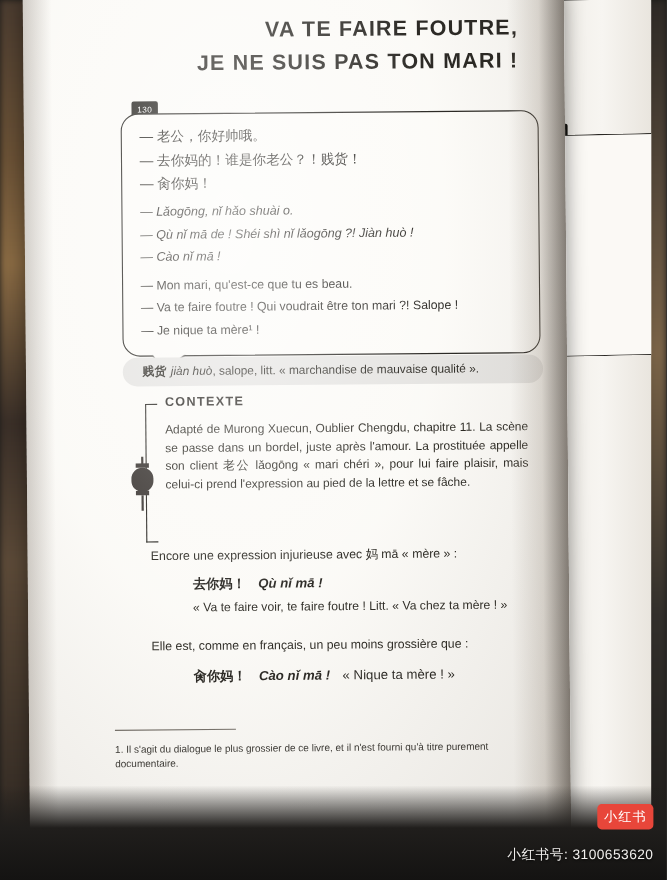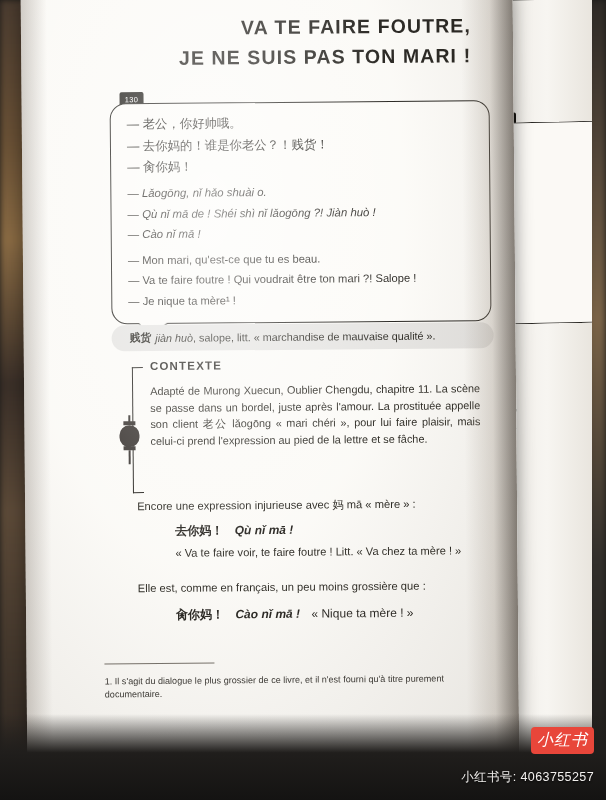--- a/index.html
+++ b/index.html
@@ -296,25 +296,24 @@
     position: absolute; left: 14px;
     font-size: 10px; color: #2a2824; white-space: nowrap;
   }
 
   
   .wm-logo {
     position: absolute;
     right: 12px; bottom: 46px;
     background: #e8463a;
     color: #fff;
-    font-size: 16px;
+    font-size: 12px;
     padding: 3px 6px;
     border-radius: 4px;
     letter-spacing: 1px;
-    font-style: italic;
   }
   .wm-id {
     position: absolute;
     right: 12px; bottom: 14px;
     color: #f2f0ee;
     font-size: 12.5px;
     letter-spacing: 0.4px;
     text-shadow: 0 1px 2px rgba(0,0,0,0.8);
   }
 </style>
@@ -414,15 +413,15 @@
 
     </div>
     <div class="gutter"></div>
     <div class="edge-shade"></div>
     <div class="light-wash"></div>
   </div>
 
   <div class="bg-bottom"></div>
 
   <div class="wm-logo">小红书</div>
-  <div class="wm-id">小红书号: 4063755257</div>
+  <div class="wm-id">小红书号: 3100653620</div>
 
 </div>
 
 </body></html>

